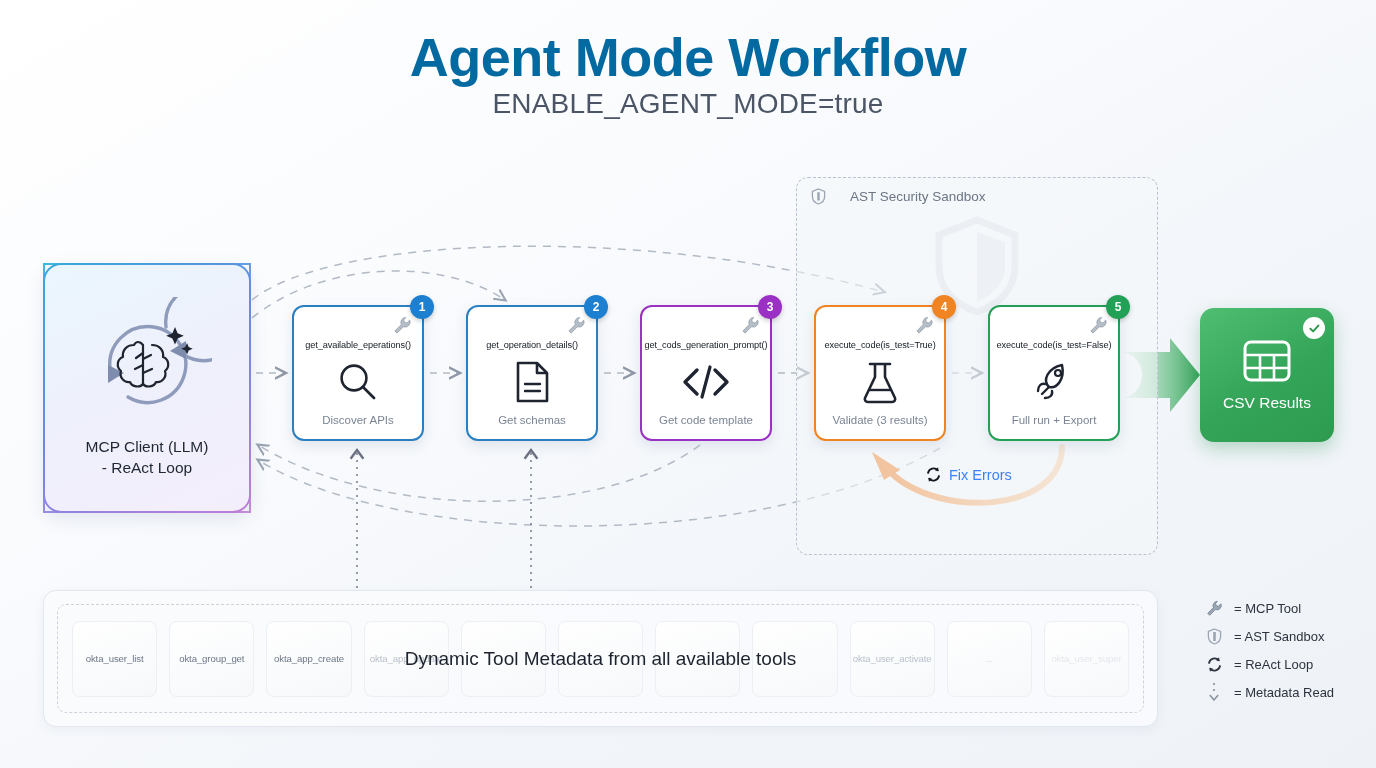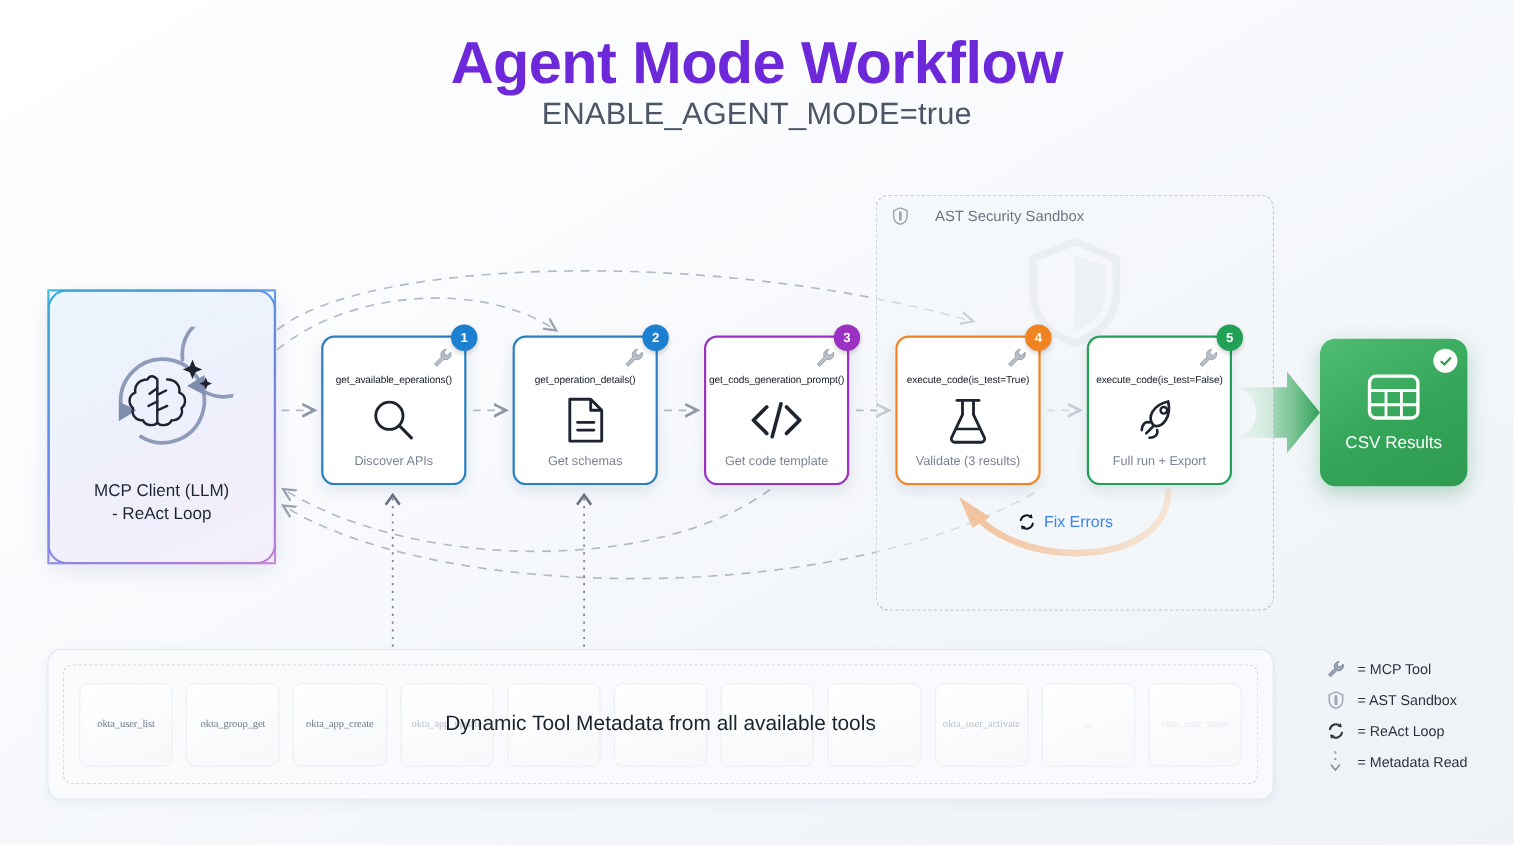--- a/index.html
+++ b/index.html
@@ -9,21 +9,21 @@
     overflow: hidden;
   }
   body {
     background: linear-gradient(150deg, #ffffff 0%, #fbfcfe 28%, #f3f6fa 62%, #eef2f7 100%);
     position: relative;
   }
 
   
   #header { position: absolute; top: 26px; left: 0; width: 100%; text-align: center; }
   #title {
-    font-size: 54px; font-weight: bold; color: #6d28d9;
+    font-size: 54px; font-weight: bold; color: #0369a1;
     letter-spacing: -0.5px; line-height: 1.15;
   }
   #subtitle {
     font-size: 28px; color: #4b5565; letter-spacing: 0.2px;
   }
 
   
   #wires { position: absolute; inset: 0; width: 1376px; height: 768px; pointer-events: none; }
 
   
@@ -115,21 +115,21 @@
   }
 
   
   #tools-panel {
     position: absolute; left: 43px; top: 590px; width: 1115px; height: 137px;
     background: rgba(250,251,253,.9); border: 1px solid #e2e7ee; border-radius: 13px;
     box-shadow: 0 3px 10px rgba(90,110,140,.07);
   }
   #tools-inner {
     position: absolute; inset: 13px; border: 1.5px dashed #ccd3dd; border-radius: 9px;
-    display: flex; align-items: center; gap: 12px; padding: 0 14px; font-family: Liberation Serif, serif;
+    display: flex; align-items: center; gap: 12px; padding: 0 14px;
   }
   .chip {
     flex: 1 1 0; height: 76px; border-radius: 8px;
     background: linear-gradient(160deg,#ffffff,#f6f8fa);
     border: 1px solid #eceff3;
     display: flex; align-items: center; justify-content: center;
     font-size: 9.6px; color: #6d7787; letter-spacing: -.1px; text-align: center;
   }
   .chip.fade1 { color: #b9c1cb; }
   .chip.fade2 { color: #d3d9e0; }

